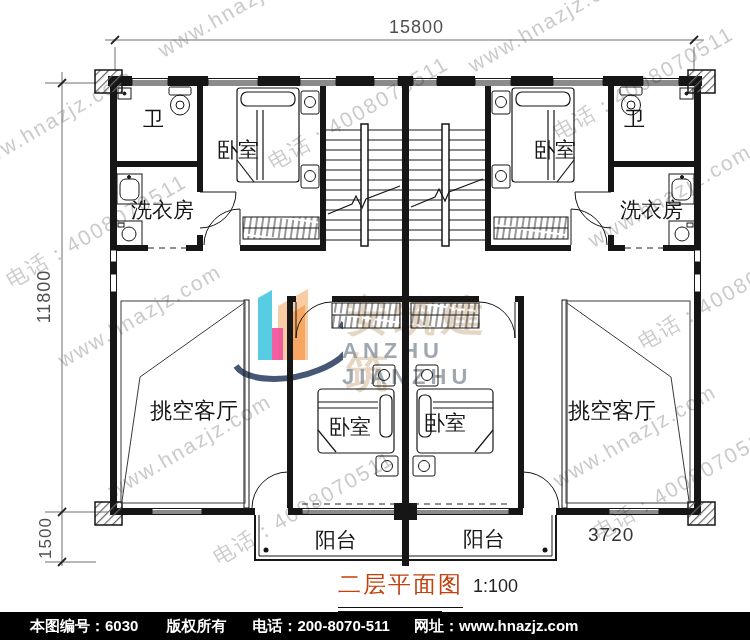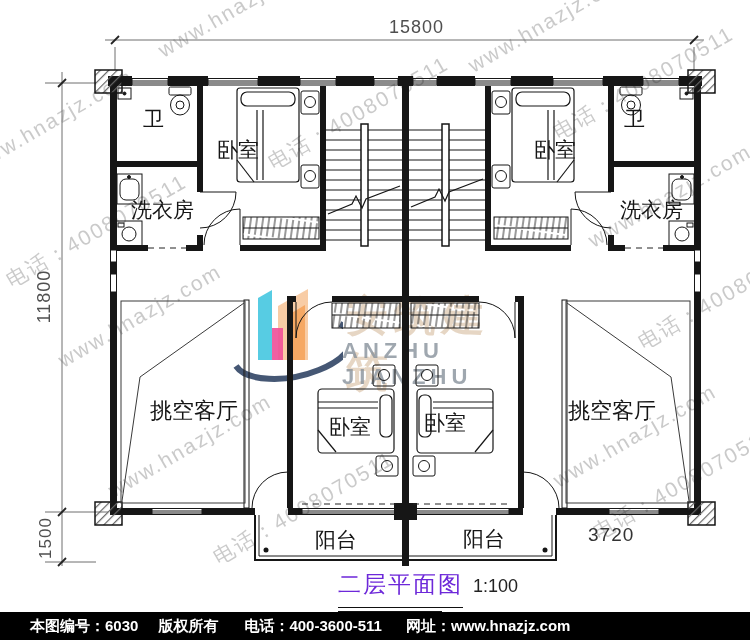--- a/index.html
+++ b/index.html
@@ -15,28 +15,28 @@
   .logo .cn{position:absolute;left:118px;top:2px;font-size:42px;letter-spacing:6px;
             color:rgba(200,165,125,.45);font-weight:bold;}
   .logo .en{position:absolute;left:114px;top:52px;font-size:22px;letter-spacing:5px;
             color:rgba(135,145,155,.8);font-weight:bold;}
   
   .lbl{position:absolute;color:#151515;font-size:21px;font-weight:500;white-space:nowrap;}
   .dim{position:absolute;color:#4f4f4f;font-size:17px;white-space:nowrap;letter-spacing:1px;}
   .rot{transform:rotate(-90deg);transform-origin:center;}
   .title-wrap{position:absolute;left:338px;top:569px;}
   .title-row{display:flex;align-items:baseline;gap:10px;}
-  .title-cn{font-size:23px;color:#6d28d9;letter-spacing:2px;border-bottom:1.5px solid #111;padding-bottom:7px;}
+  .title-cn{font-size:23px;color:#c2410c;letter-spacing:2px;border-bottom:1.5px solid #111;padding-bottom:7px;}
   .title-scale{font-size:18px;color:#222;}
   .title-bar{width:104px;height:5px;background:#111;margin-top:3px;}
   
   .footer{position:absolute;left:0;top:612px;width:750px;height:28px;background:#000;
           color:#fff;display:flex;align-items:center;font-size:15px;font-weight:bold;white-space:nowrap;}
   .footer span{display:inline-block;}
-  .f1{margin-left:30px;} .f2{margin-left:20px;} .f3{margin-left:16px;}
+  .f1{margin-left:30px;} .f2{margin-left:28px;} .f3{margin-left:16px;}
   .f4{margin-left:26px;} .f5{margin-left:24px;}
 </style>
 </head>
 <body>
 
 <div class="screen">
  <div class="plan-area">
 
   <div class="wm" style="left:-28px;top:155px">www.hnazjz.com</div>
   <div class="wm" style="left:8px;top:268px">电话：4008070511</div>
@@ -392,16 +392,16 @@
       <span class="title-cn">二层平面图</span>
       <span class="title-scale">1:100</span>
     </div>
     <div class="title-bar"></div>
   </div>
  </div>
 
  <div class="footer">
    <span class="f1">本图编号：6030</span>
    <span class="f2">版权所有</span>
-   <span class="f4">电话：400-3600-511</span>
+   <span class="f4">电话：200-8070-511</span>
    <span class="f5">网址：www.hnazjz.com</span>
  </div>
 </div>
 
 </body></html>

